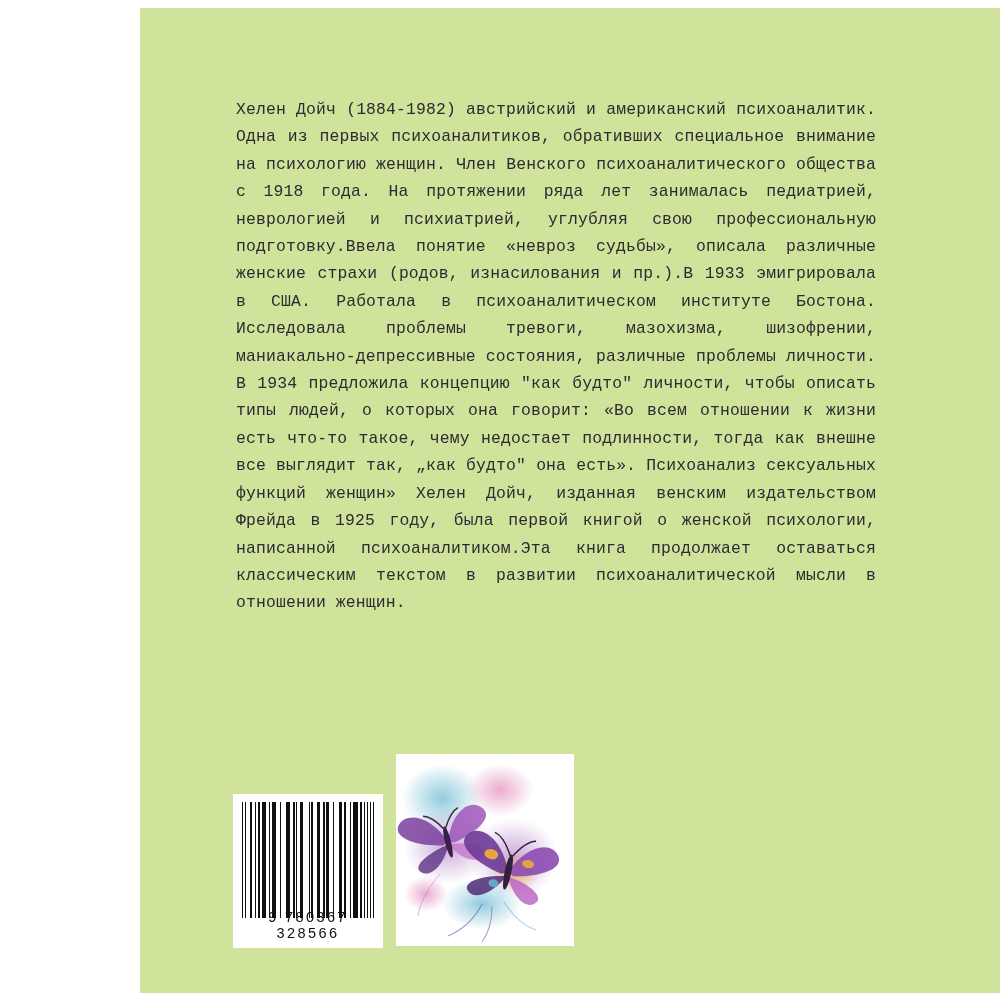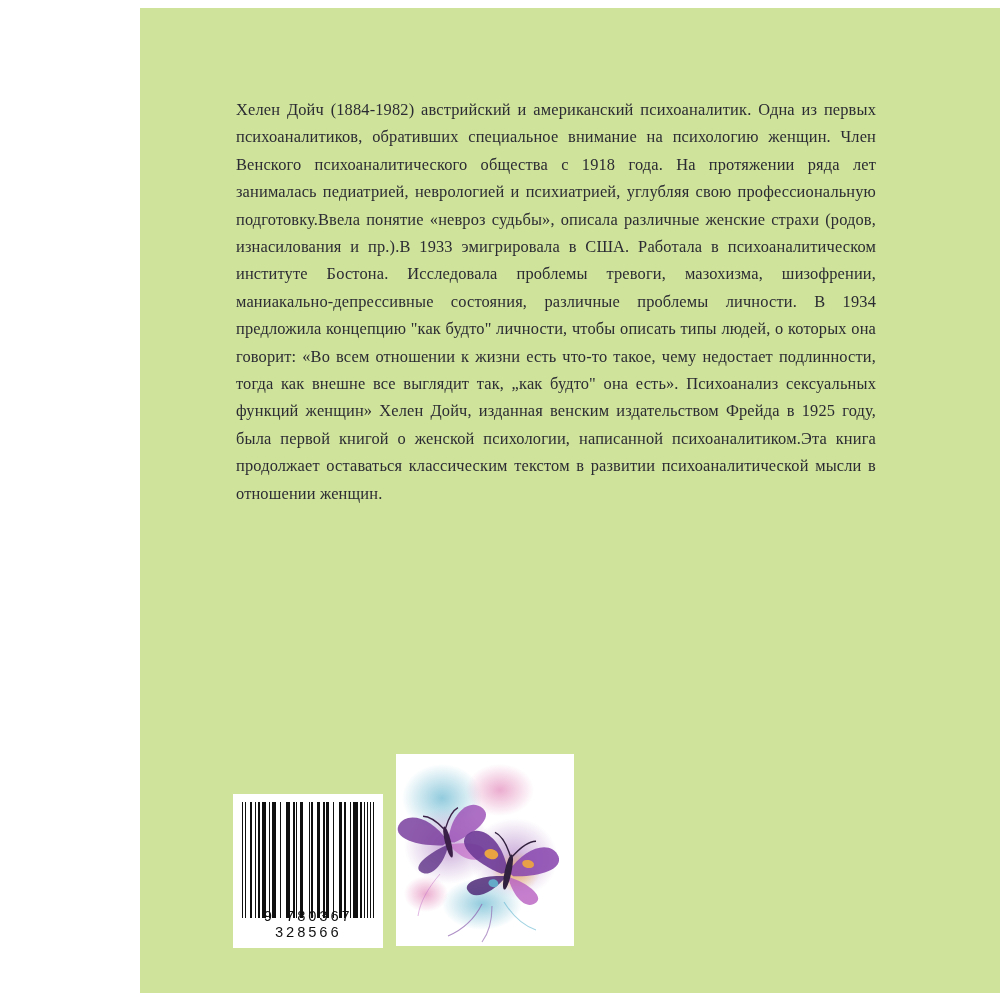--- a/index.html
+++ b/index.html
@@ -30,21 +30,21 @@
     height: 985px;
     background: #cfe39a;
     overflow: hidden;
   }
 
   .blurb {
     position: absolute;
     left: 96px;
     top: 88px;
     width: 640px;
-    font-family: Liberation Serif, serif;
+    font-family: Liberation Mono, monospace;
     font-size: 16.4px;
     line-height: 27.4px;
     color: #2b2b33;
     text-align: justify;
     text-justify: inter-word;
     letter-spacing: 0.15px;
   }
   .blurb p {
     margin: 0;
   }
@@ -72,21 +72,21 @@
     height: 100%;
     background: #101010;
     display: block;
   }
   .barcode-number {
     position: absolute;
     left: 0;
     right: 0;
     bottom: 6px;
     text-align: center;
-    font-family: Liberation Mono, monospace;
+    font-family: Liberation Sans, sans-serif;
     font-size: 14.5px;
     letter-spacing: 2.4px;
     color: #111111;
   }
 
   
   .art {
     position: absolute;
     left: 256px;
     top: 746px;

